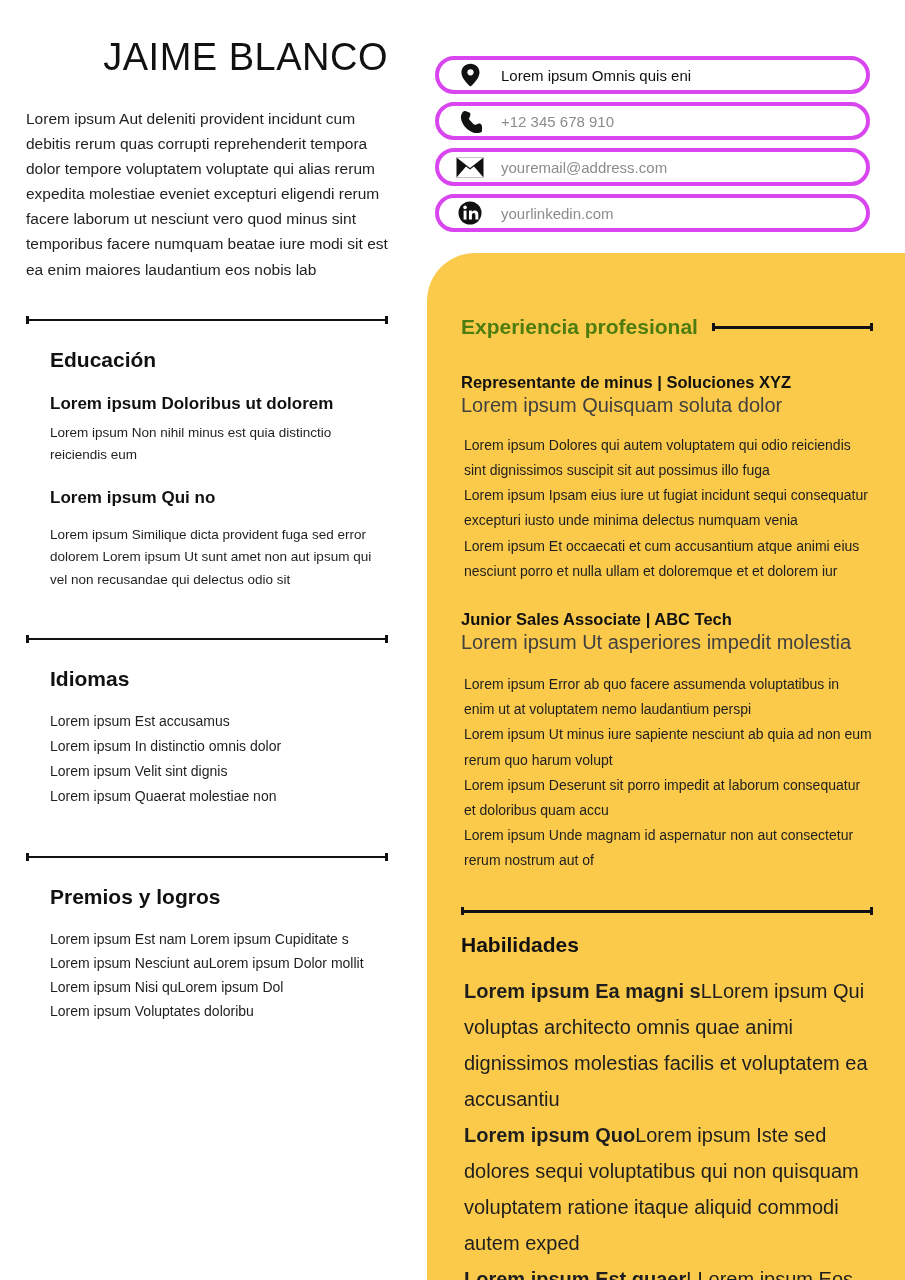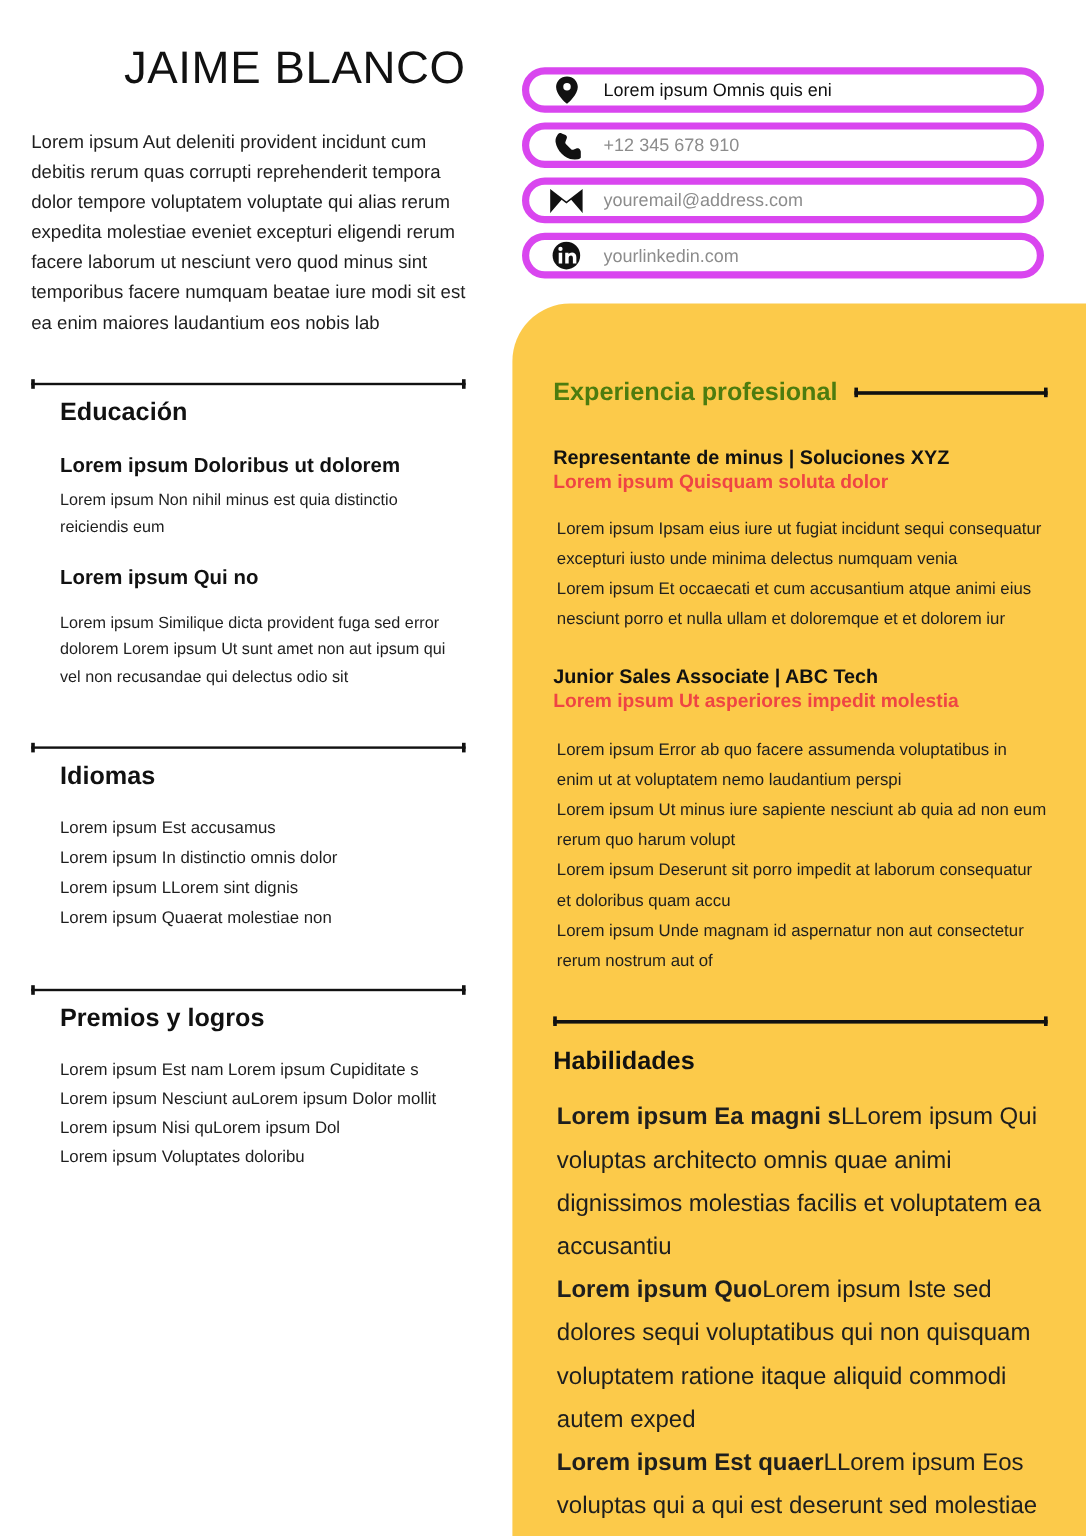--- a/index.html
+++ b/index.html
@@ -79,21 +79,21 @@
   .divider .cap.left { left: 0; }
   .divider .cap.right { right: 0; }
 
   
   .l-section { margin-top: 0; }
   .l-section .body { padding-left: 24px; padding-right: 4px; }
 
   .sec-title {
     font-size: 21px;
     font-weight: 700;
-    margin: 8px 0 0 0;
+    margin: 24px 0 0 0;
     color: #111111;
   }
   .entry-title {
     font-size: 17px;
     font-weight: 700;
     margin: 22px 0 0 0;
     color: #111111;
   }
   .entry-body {
     font-size: 13.5px;
@@ -113,21 +113,21 @@
   #contact-block {
     position: absolute;
     left: 435px;
     top: 56px;
     width: 435px;
   }
   .pill {
     display: flex;
     align-items: center;
     height: 38px;
-    border: 6px solid #d946ef;
+    border: 4px solid #d946ef;
     border-radius: 20px;
     margin-bottom: 8px;
     box-sizing: border-box;
     background: #ffffff;
   }
   .pill .ico {
     width: 62px;
     display: flex;
     align-items: center;
     justify-content: center;
@@ -165,24 +165,24 @@
     height: 8px;
     min-width: 40px;
   }
   .job-title {
     font-size: 16.5px;
     font-weight: 700;
     margin: 16px 0 0 0;
     color: #111111;
   }
   .job-sub {
-    font-size: 16px;
-    font-weight: 700;
+    font-size: 20px;
+    font-weight: 400;
     margin: 2px 0 0 0;
-    color: #ef4444;
+    color: #404040;
   }
   .job-body {
     font-size: 14px;
     line-height: 1.80;
     margin: 16px 0 0 3px;
     color: #1e1e1e;
   }
   .job-body .row { display: block; }
 
   #habilidades-divider { margin-top: 34px; }
@@ -230,21 +230,21 @@
       <div class="divider" style="margin-top:44px;">
         <span class="cap left"></span>
         <span class="bar"></span>
         <span class="cap right"></span>
       </div>
       <div class="body">
         <h2 class="sec-title">Idiomas</h2>
         <div class="plain-list">
           <span class="row">Lorem ipsum Est accusamus</span>
           <span class="row">Lorem ipsum In distinctio omnis dolor</span>
-          <span class="row">Lorem ipsum LLorem sint dignis</span>
+          <span class="row">Lorem ipsum Velit sint dignis</span>
           <span class="row">Lorem ipsum Quaerat molestiae non</span>
         </div>
       </div>
     </div>
 
     <div class="l-section">
       <div class="divider" style="margin-top:44px;">
         <span class="cap left"></span>
         <span class="bar"></span>
         <span class="cap right"></span>
@@ -316,20 +316,21 @@
         <span class="r-head-rule divider">
           <span class="cap left"></span>
           <span class="bar"></span>
           <span class="cap right"></span>
         </span>
       </div>
 
       <h3 class="job-title">Representante de minus | Soluciones XYZ</h3>
       <p class="job-sub">Lorem ipsum Quisquam soluta dolor</p>
       <div class="job-body">
+        <span class="row">Lorem ipsum Dolores qui autem voluptatem qui odio reiciendis sint dignissimos suscipit sit aut possimus illo fuga</span>
         <span class="row">Lorem ipsum Ipsam eius iure ut fugiat incidunt sequi consequatur excepturi iusto unde minima delectus numquam venia</span>
         <span class="row">Lorem ipsum Et occaecati et cum accusantium atque animi eius nesciunt porro et nulla ullam et doloremque et et dolorem iur</span>
       </div>
 
       <h3 class="job-title" style="margin-top:26px;">Junior Sales Associate | ABC Tech</h3>
       <p class="job-sub">Lorem ipsum Ut asperiores impedit molestia</p>
       <div class="job-body" style="margin-top:18px;">
         <span class="row">Lorem ipsum Error ab quo facere assumenda voluptatibus in enim ut at voluptatem nemo laudantium perspi</span>
         <span class="row">Lorem ipsum Ut minus iure sapiente nesciunt ab quia ad non eum rerum quo harum volupt</span>
         <span class="row">Lorem ipsum Deserunt sit porro impedit at laborum consequatur et doloribus quam accu</span>

